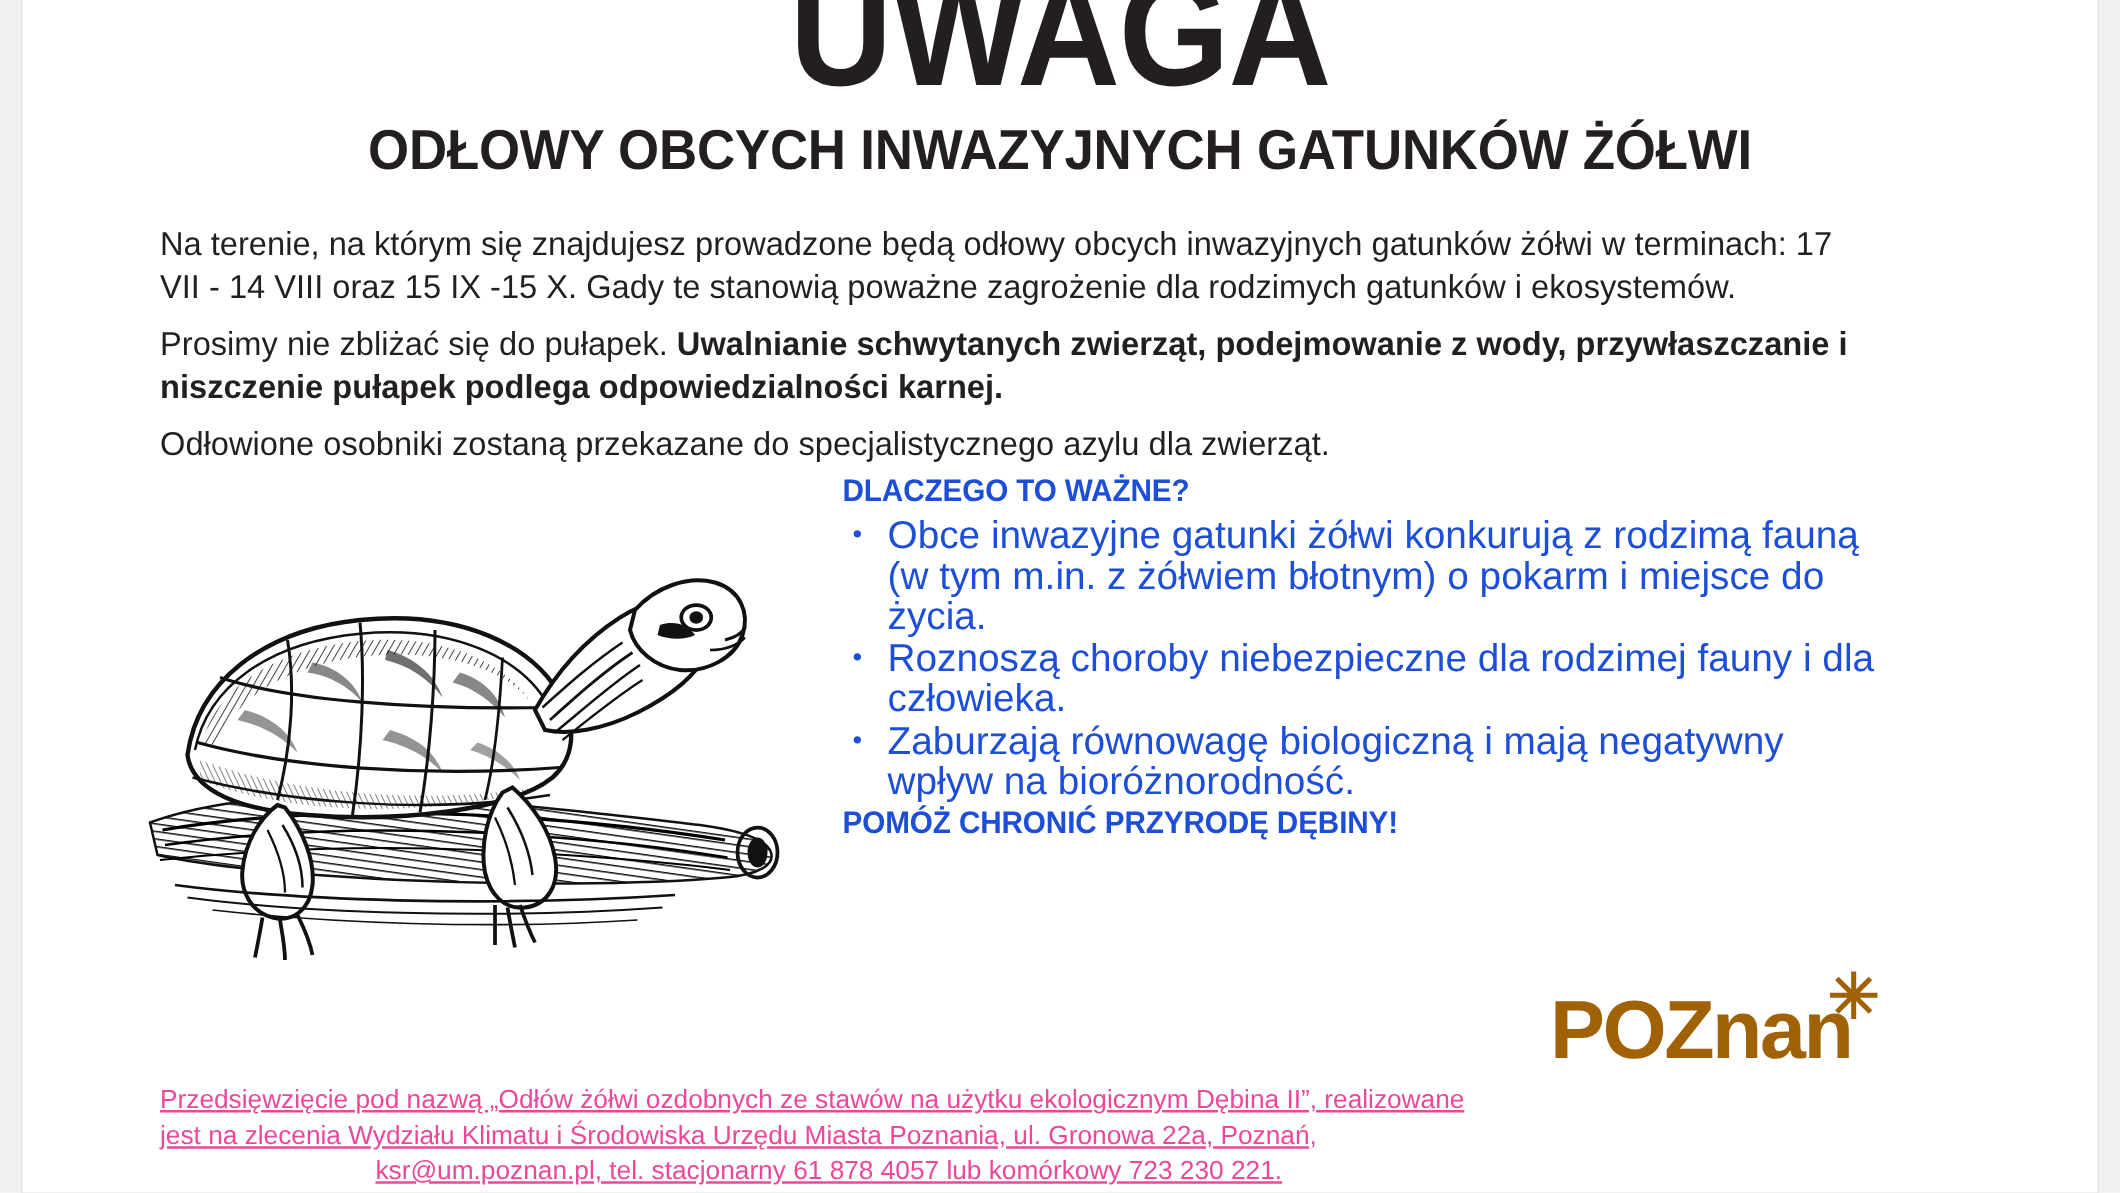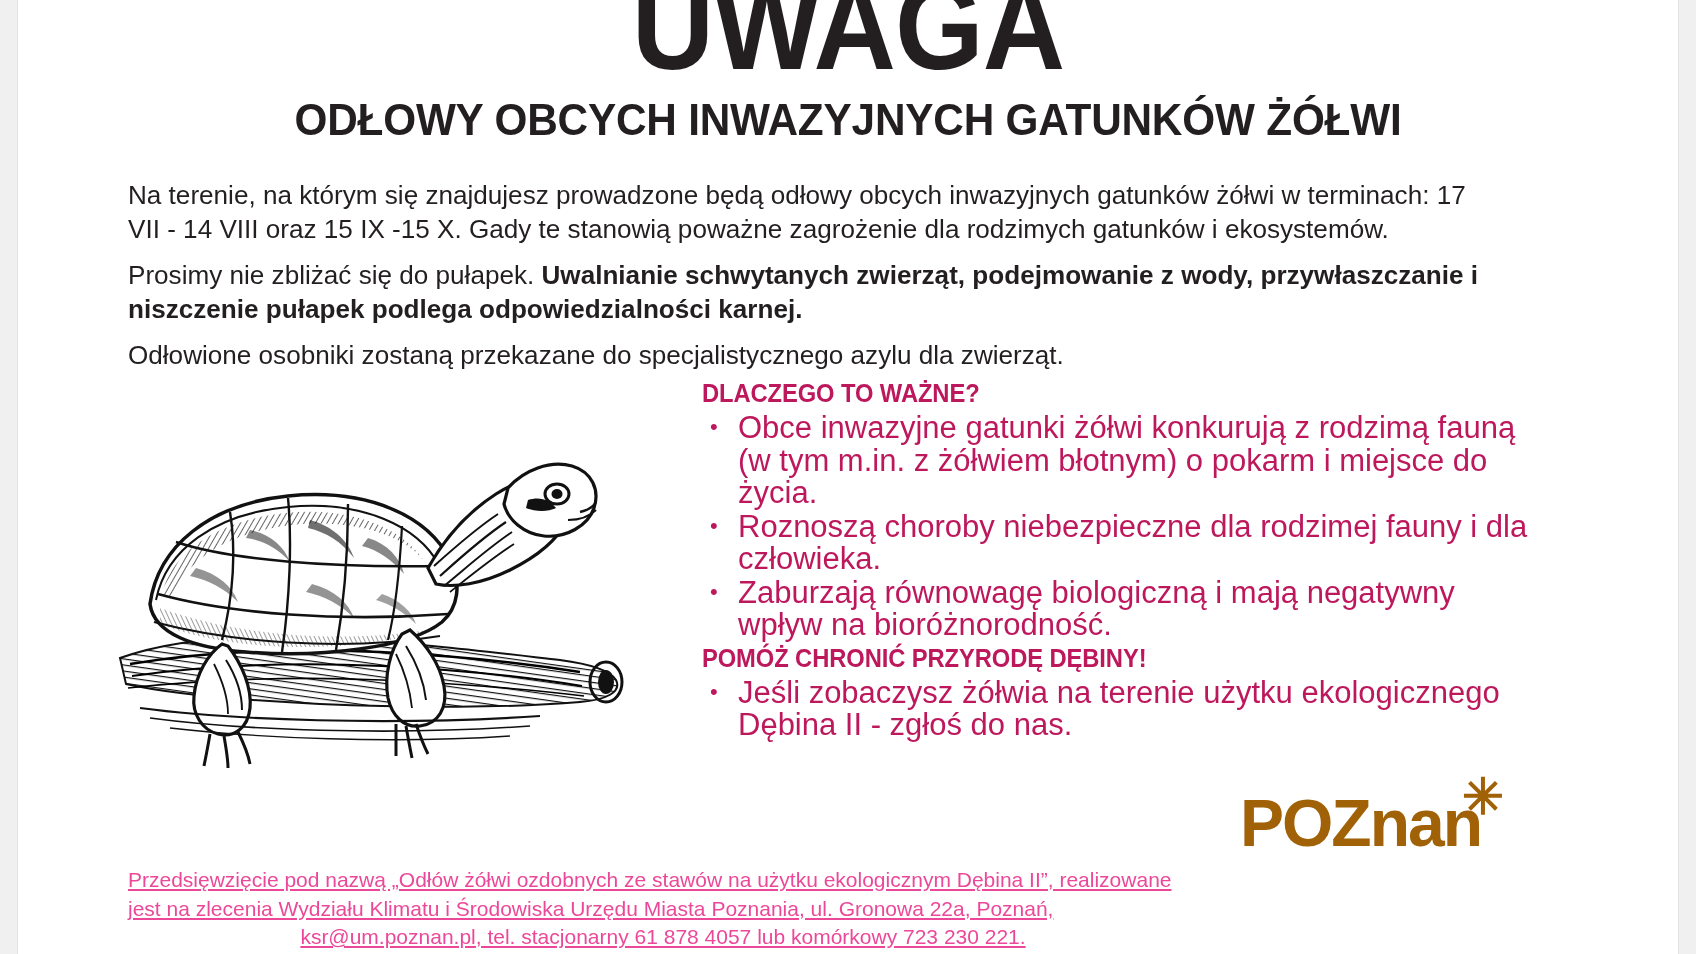--- a/index.html
+++ b/index.html
@@ -59,22 +59,22 @@
   .intro b{font-weight:bold;}
 
   
   .art{
     position:absolute; left:92px; top:408px; width:560px; height:400px;
   }
   .art svg{display:block;}
 
   
   .col-right{
-    position:absolute; left:684px; top:378px; width:840px;
-    color:#be185d;
+    position:absolute; left:656px; top:378px; width:840px;
+    color:#1d4ed8;
   }
   .sect-head{
     font-weight:bold;
     font-size:25px;
     line-height:30px;
     letter-spacing:-0.1px;
     margin:0 0 4px 0;
     transform:scaleX(0.95);
     transform-origin:0 50%;
   }
@@ -254,21 +254,20 @@
       <ul class="bullets">
         <li>Obce inwazyjne gatunki żółwi konkurują z rodzimą fauną (w tym m.in. z żółwiem błotnym) o pokarm i miejsce do życia.</li>
         <li>Roznoszą choroby niebezpieczne dla rodzimej fauny i dla człowieka.</li>
         <li>Zaburzają równowagę biologiczną i mają negatywny wpływ na bioróżnorodność.</li>
       </ul>
     </div>
 
     <div>
       <div class="sect-head">POMÓŻ CHRONIĆ PRZYRODĘ DĘBINY!</div>
       <ul class="bullets">
-        <li>Jeśli zobaczysz żółwia na terenie użytku ekologicznego Dębina II - zgłoś do nas.</li>
       </ul>
     </div>
 
   </div>
 
   <div class="footer">
     <span class="l">Przedsięwzięcie pod nazwą „Odłów żółwi ozdobnych ze stawów na użytku ekologicznym Dębina II”, realizowane</span>
     <span class="l">jest na zlecenia Wydziału Klimatu i Środowiska Urzędu Miasta Poznania, ul. Gronowa 22a, Poznań,</span>
     <span class="l last">ksr@um.poznan.pl, tel. stacjonarny 61 878 4057 lub komórkowy 723 230 221.</span>
   </div>

